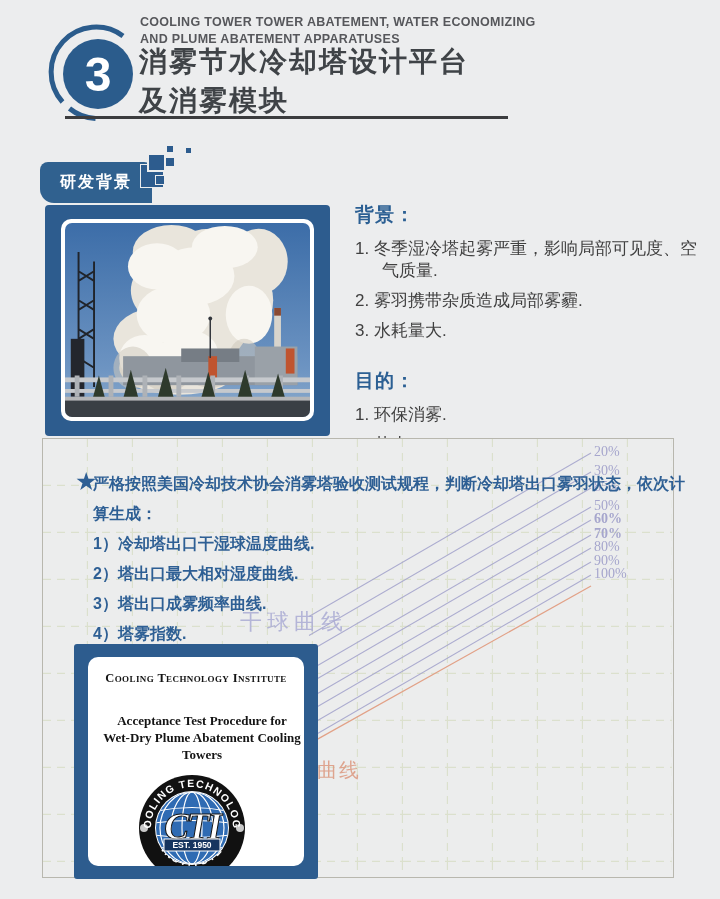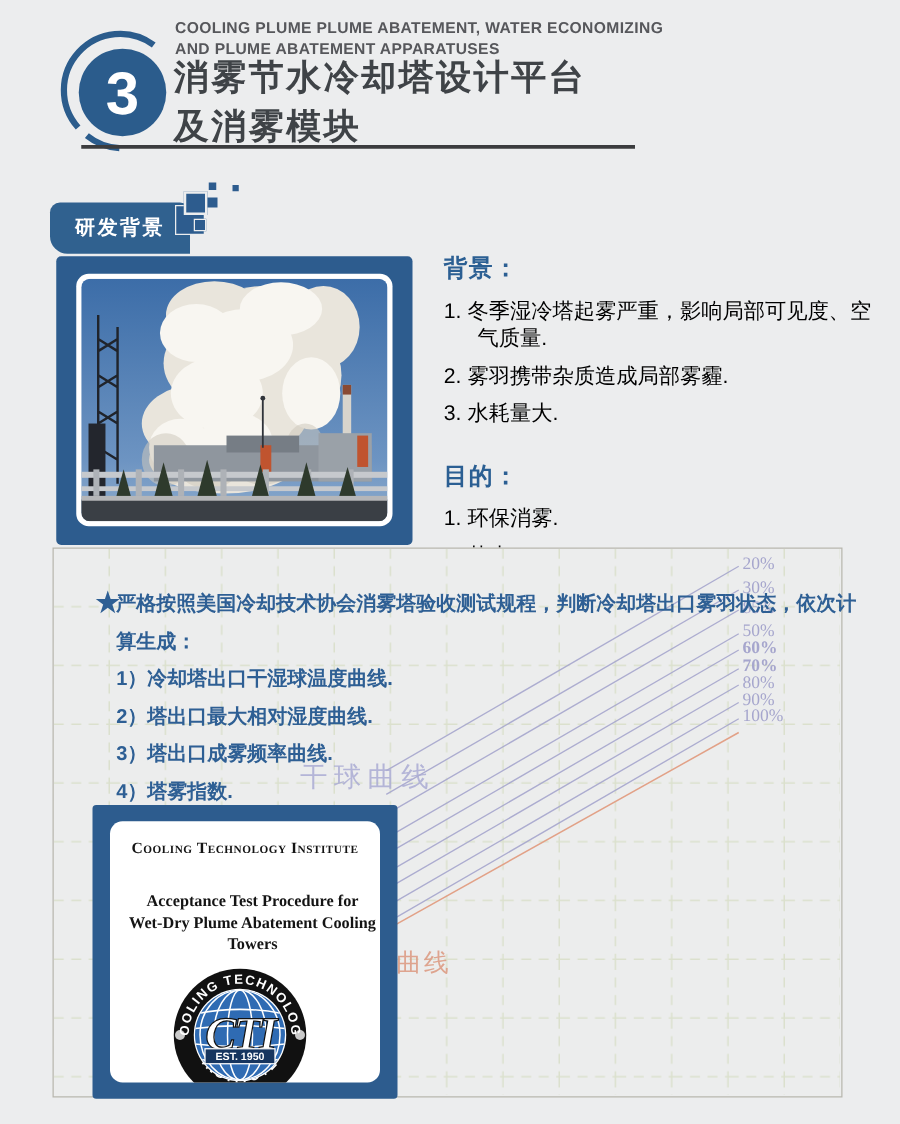--- a/index.html
+++ b/index.html
@@ -21,21 +21,21 @@
   .px.b1{border:1px solid #ecedee;}
 
   
   .photo-frame{position:absolute;left:45px;top:205px;width:285px;height:231px;background:#2d5c8e;border-radius:4px;z-index:3;}
   .photo-inner{position:absolute;left:16px;top:14px;width:253px;height:202px;background:#fff;border-radius:10px;padding:4px;box-sizing:border-box;}
   .photo-inner svg{width:100%;height:100%;border-radius:7px;display:block;}
 
   
   .col-r{position:absolute;left:355px;top:202px;width:352px;}
   .col-head{color:#2b5f93;font-size:19px;font-weight:800;letter-spacing:1px;margin:0 0 10px 0;}
-  .col-item{color:#000000;font-size:17px;line-height:22px;margin:0 0 8px 0;padding-left:27px;text-indent:-27px;}
+  .col-item{color:#404040;font-size:17px;line-height:22px;margin:0 0 8px 0;padding-left:27px;text-indent:-27px;}
   .col-gap{height:18px;}
 
   
   .bigbox{position:absolute;left:42px;top:438px;width:632px;height:440px;background:#eceded;
           border:1.5px solid #b8b7ae;box-sizing:border-box;}
   .bigbox svg.gridsvg{position:absolute;left:0;top:0;z-index:0;}
   .pct{position:absolute;left:551px;color:#a6a6cd;font-size:14px;font-family:"Liberation Serif","DejaVu Serif",serif;}
   .wm1{position:absolute;left:197px;top:168px;color:#abacd4;font-size:22px;letter-spacing:5px;opacity:.85;z-index:1;}
   .wm2{position:absolute;left:274px;top:318px;color:#dd9d85;font-size:20px;letter-spacing:2px;opacity:.9;z-index:1;}
   .proc{position:absolute;left:50px;top:30px;width:600px;z-index:2;}
@@ -57,21 +57,21 @@
 
 <div class="page">
 
   <svg class="hdr-ring" viewBox="0 0 112 116">
     <path d="M 81,20 A 45,45 0 0 0 20.5,86" fill="none" stroke="#2b5c8c" stroke-width="5"></path>
     <path d="M 27.5,92.5 A 45,45 0 0 0 53.5,102.5" fill="none" stroke="#2b5c8c" stroke-width="5"></path>
     <circle cx="56" cy="58" r="35" fill="#2b5c8c"></circle>
     <text x="56" y="75" text-anchor="middle" font-size="48" font-weight="bold" fill="#ffffff" font-family="Liberation Sans, sans-serif">3</text>
   </svg>
   <div class="hdr-eng">
-    <div>COOLING PLUME PLUME ABATEMENT, WATER ECONOMIZING</div>
+    <div>COOLING TOWER TOWER ABATEMENT, WATER ECONOMIZING</div>
     <div>AND PLUME ABATEMENT APPARATUSES</div>
   </div>
   <div class="hdr-cn">
     <div>消雾节水冷却塔设计平台</div>
     <div>及消雾模块</div>
   </div>
   <div class="hdr-rule"></div>
 
   <div class="badge">研发背景</div>
   <div class="px b1" style="left:140px;top:164px;width:22px;height:22px;"></div>

